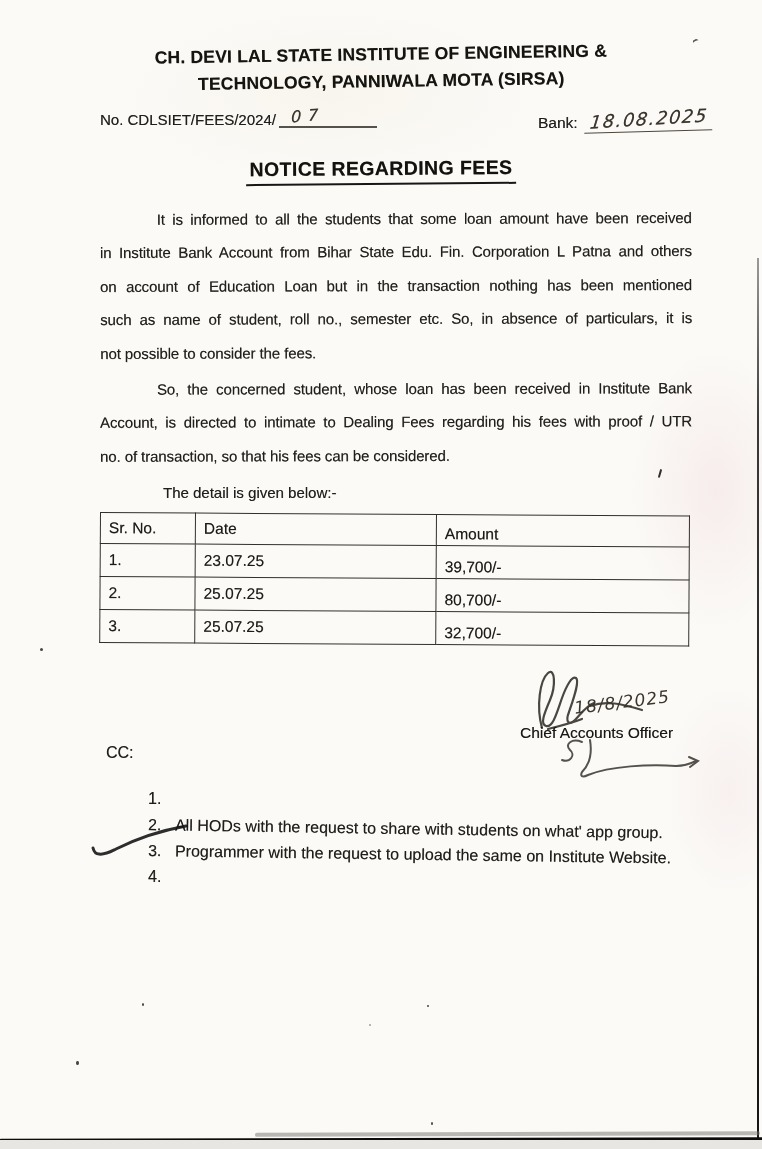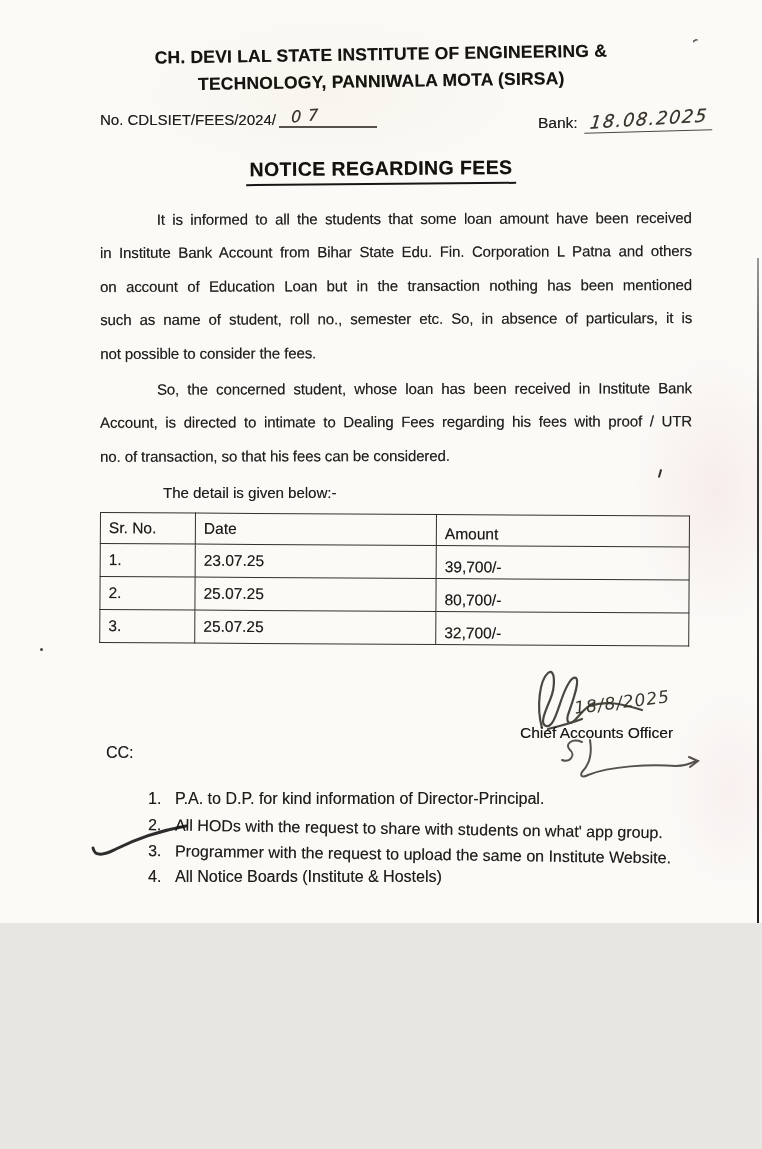--- a/index.html
+++ b/index.html
@@ -1,17 +1,17 @@
 <!DOCTYPE html>
 <html><head>
 <meta charset="utf-8">
 <style>
   html,body{margin:0;padding:0;background:#e8e6e2;}
   #doc{
-    position:relative;width:762px;height:923px;overflow:hidden;
+    position:relative;width:762px;height:1140px;overflow:hidden;
     font-family:"Liberation Sans",sans-serif;color:#1f1e1c;
     background:
       radial-gradient(120px 200px at 715px 490px, rgba(235,205,210,0.30), rgba(235,205,210,0) 70%),
       radial-gradient(90px 150px at 730px 790px, rgba(235,205,212,0.22), rgba(235,205,212,0) 70%),
       radial-gradient(300px 120px at 330px 95px, rgba(240,228,205,0.22), rgba(240,228,205,0) 75%),
       #fbfaf7;
   }
   .print{text-shadow:0.2px 0.2px 0.35px rgba(30,30,30,0.55);}
   .abs{position:absolute;}
 
@@ -167,33 +167,31 @@
       <path d="M36,4 C38,16 36,28 28,36 C26,40 28,42 34,39 C56,30 96,28 122,30 C130,30 136,28 142,25"></path>
       <path d="M135,21 L144,25 L136,31"></path>
     </g>
   </svg>
 
   <div class="abs cc-label print">CC:</div>
 
   <div class="abs cc-list print">
     <div class="cc-item">
       <span class="num">1.</span>
-      <span>P.A. to D.P. for kind information of Director-Principal.</span>
     </div>
     <div class="cc-item tilt1">
       <span class="num">2.</span>
       <span>All HODs with the request to share with students on what' app group.</span>
     </div>
     <div class="cc-item tilt2">
       <span class="num">3.</span>
       <span>Programmer with the request to upload the same on Institute Website.</span>
     </div>
     <div class="cc-item">
       <span class="num">4.</span>
-      <span>All Notice Boards (Institute &amp; Hostels)</span>
     </div>
   </div>
 
   <svg class="abs tick-svg" width="100" height="40" viewBox="0 0 100 40">
     <path d="M3,25 C4,29 6,31 9,31 C15,32 20,29 26,26 C48,15 74,7 96,3" fill="none" stroke="#161616" stroke-width="3" stroke-linecap="round" opacity="0.9"></path>
   </svg>
 
   <div class="abs right-edge"></div>
   <div class="abs bottom-smudge"></div>
   <div class="abs bottom-band"></div>

